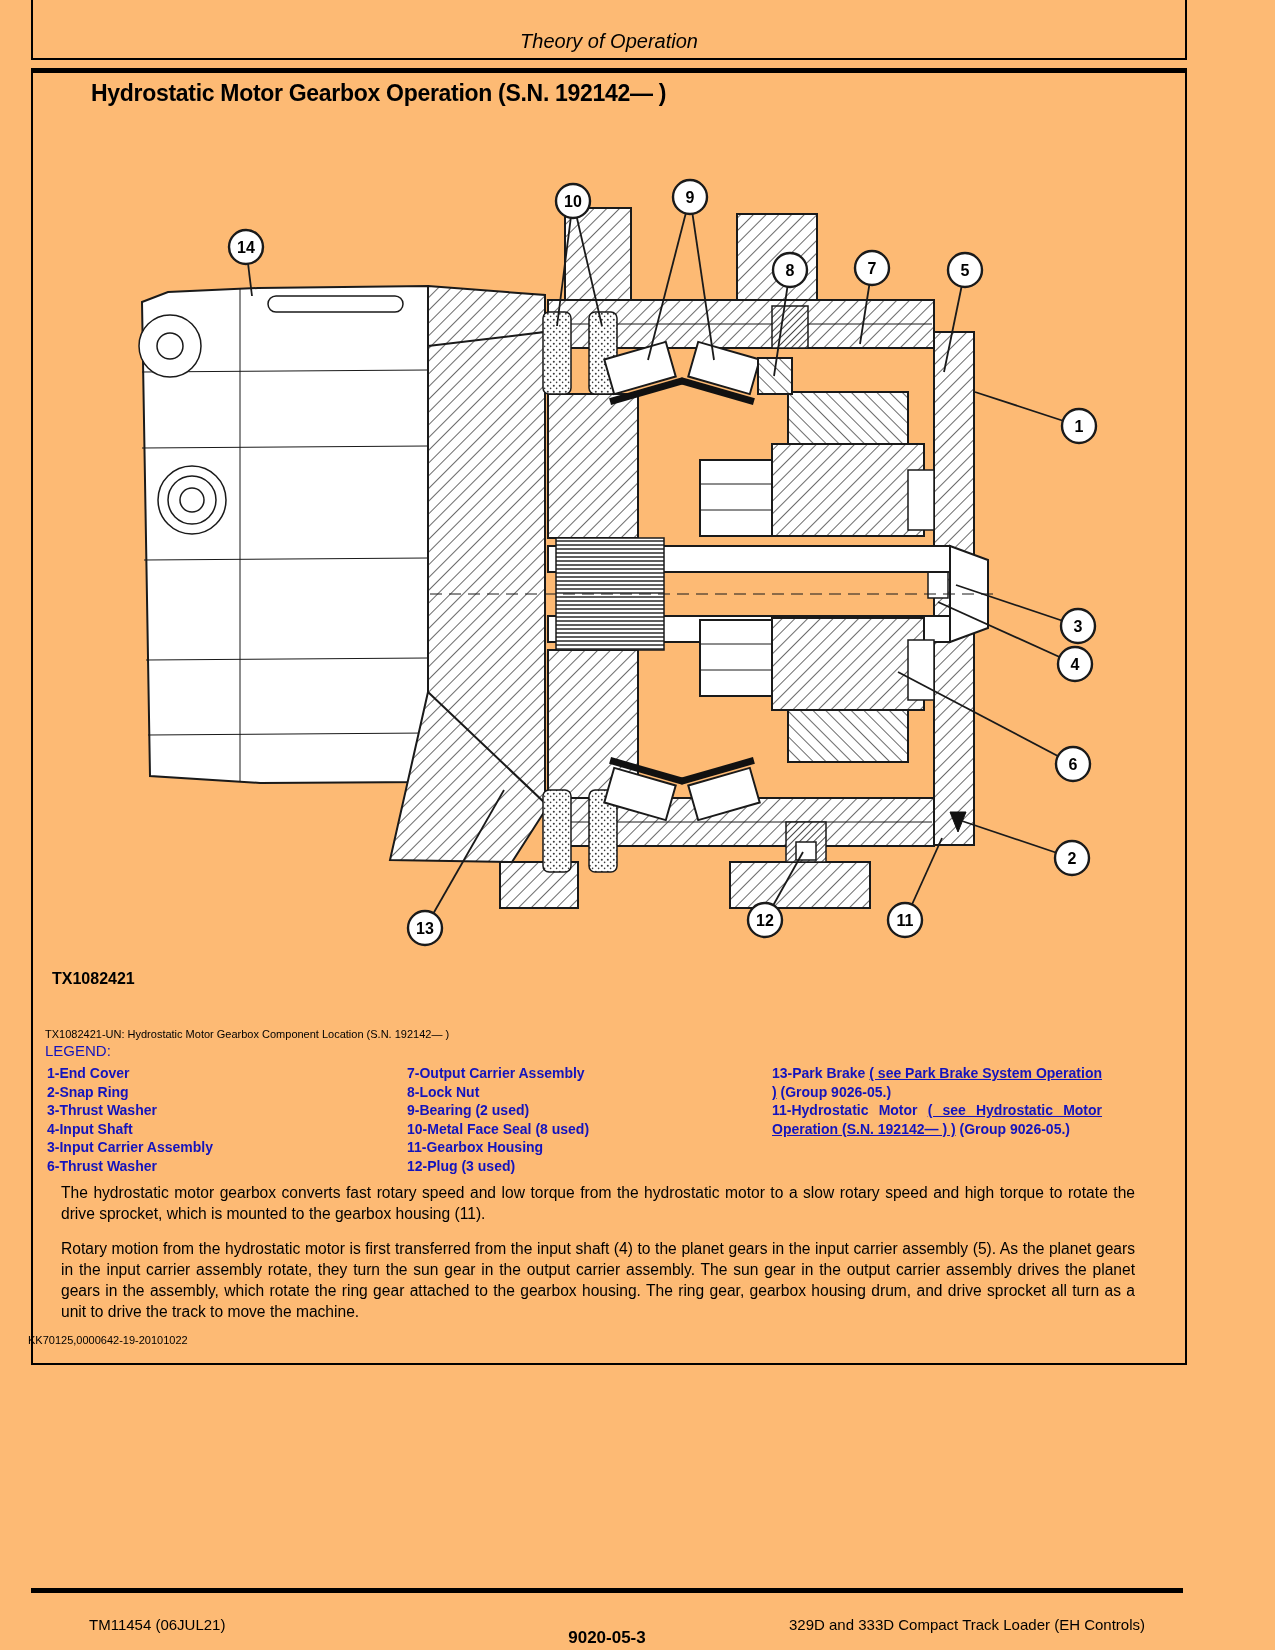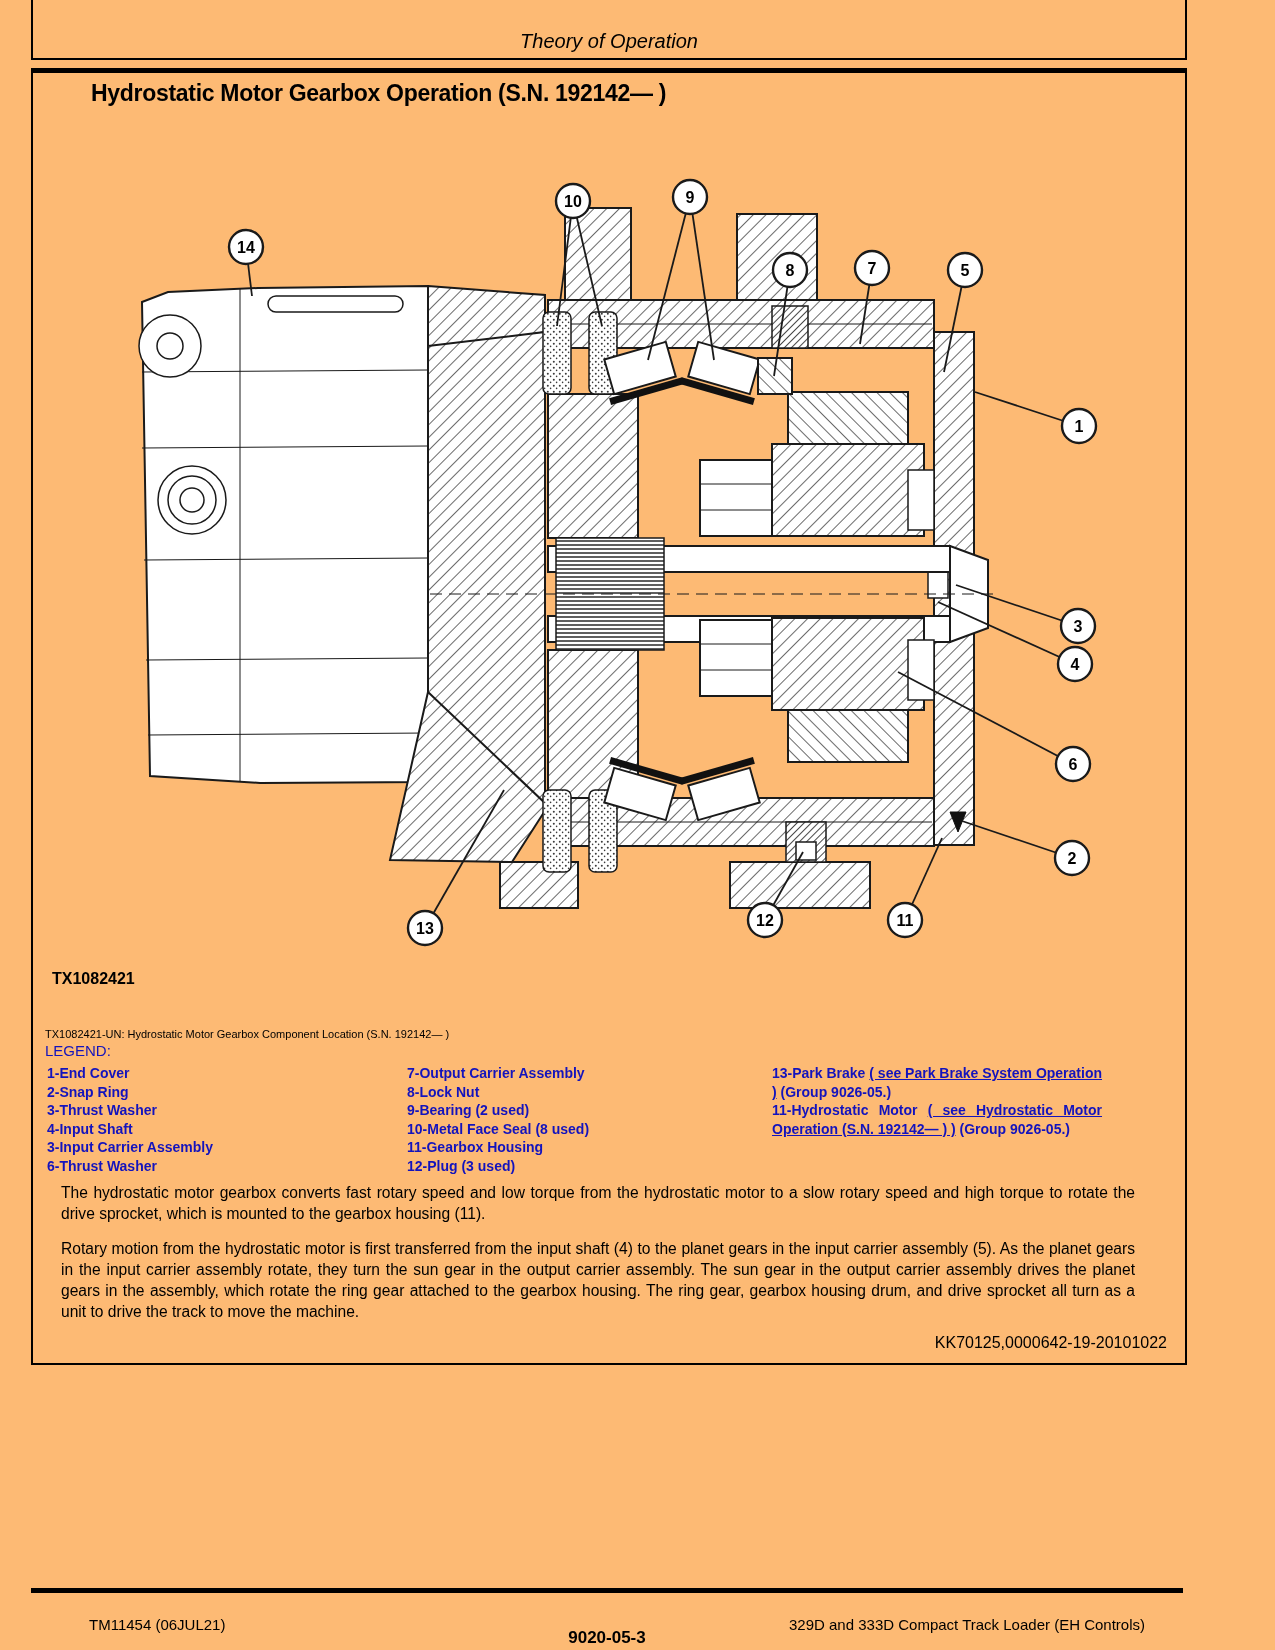--- a/index.html
+++ b/index.html
@@ -24,22 +24,22 @@
   .legend-grid{position:absolute;left:47px;top:1064px;width:1090px;display:grid;
                grid-template-columns:360px 365px 330px;align-items:start;}
   .legend-col{display:block;}
   .legend-item{font-size:14px;font-weight:bold;line-height:18.5px;}
   .legend-item.justify{text-align:justify;}
   .blue{color:#1313bd;}
   .legend-link{text-decoration:underline;cursor:pointer;}
   
   .body-text{position:absolute;left:45px;top:1182px;width:1090px;}
   .body-text p{margin:0 0 14px 16px;font-size:15.6px;line-height:21px;text-align:justify;}
-  .doc-code{position:absolute;left:45px;top:1334px;width:1122px;text-align:right;
-            font-size:16px;}
+  .doc-code{position:absolute;left:28px;top:1334px;width:1122px;
+            font-size:11px;}
   
   .footer-rule{position:absolute;left:31px;top:1588px;width:1152px;height:5px;background:#000;}
   .footer{position:absolute;left:31px;top:1612px;width:1152px;height:30px;font-size:15px;}
   .footer-left{position:absolute;left:58px;top:4px;}
   .footer-center{position:absolute;left:0;width:100%;text-align:center;top:16px;
                  font-size:17px;font-weight:bold;}
   .footer-right{position:absolute;right:38px;top:4px;}
   
   .o2{fill:#fff;stroke:#1a1a1a;stroke-width:2;}
   .o15{fill:#fff;stroke:#1a1a1a;stroke-width:1.5;}

